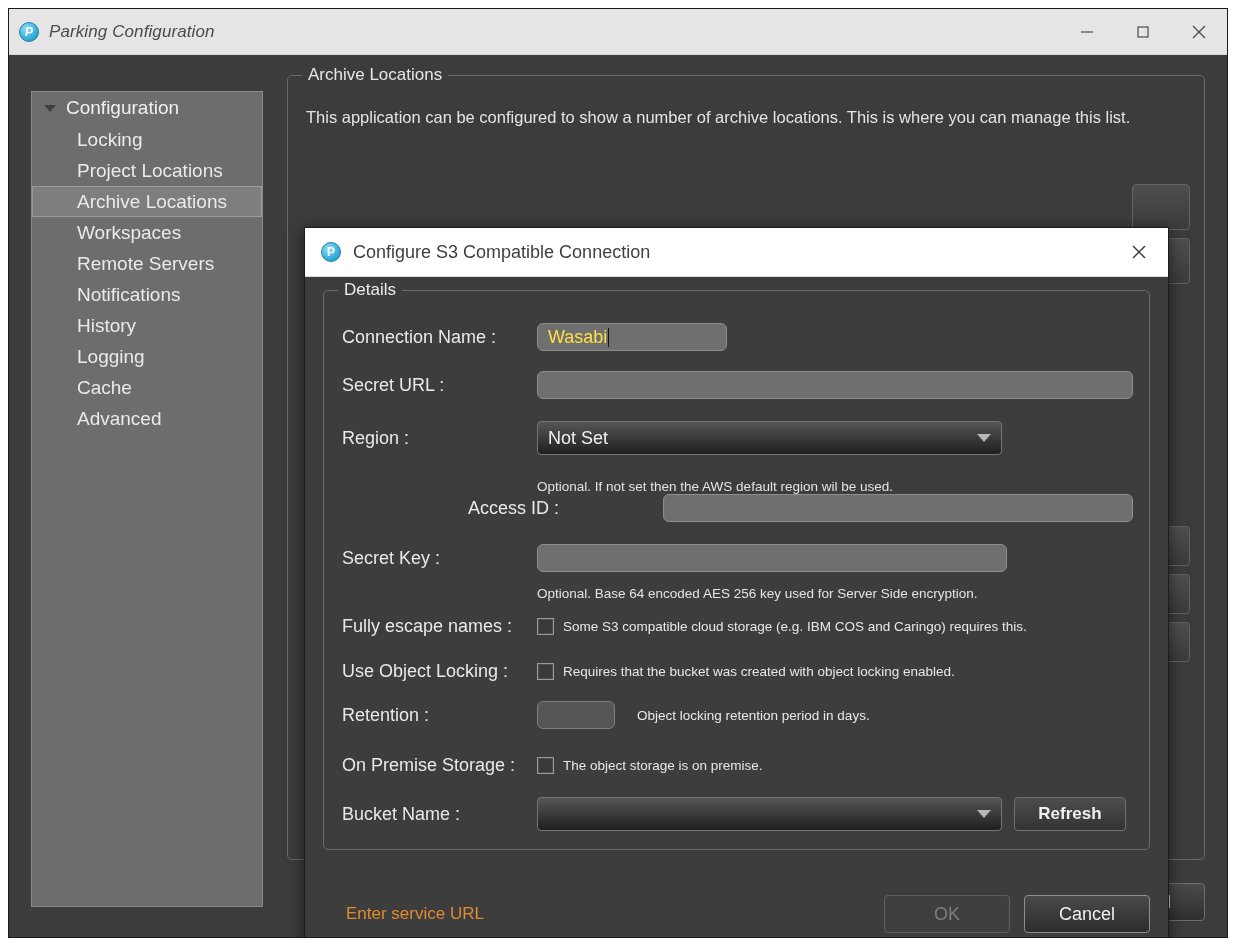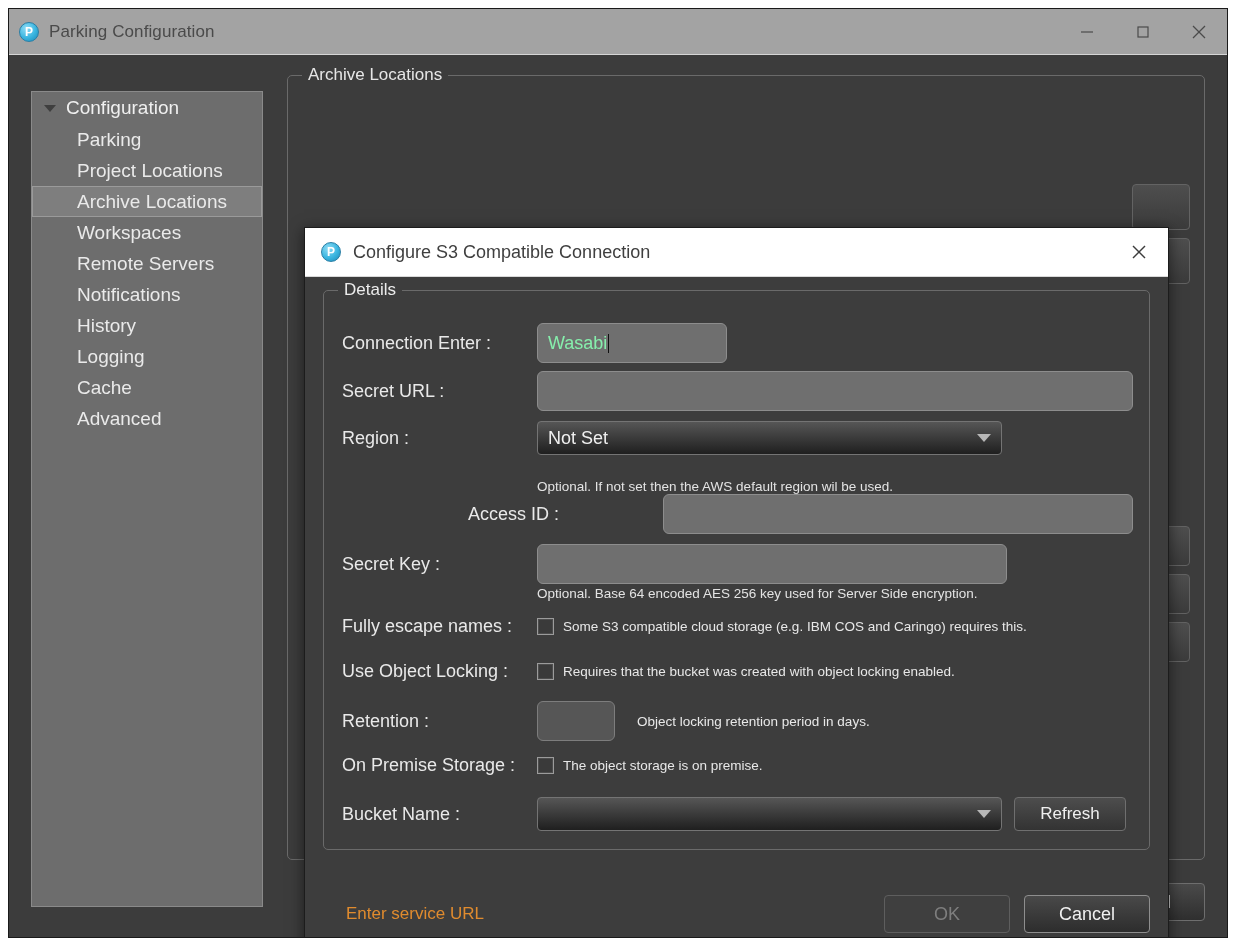--- a/index.html
+++ b/index.html
@@ -15,23 +15,23 @@
     position: absolute; left: 8px; top: 8px;
     width: 1220px; height: 930px;
     background: #3c3c3c;
     border: 1px solid #1a1a1a;
     overflow: hidden;
   }
 
   
   #titlebar {
     position: absolute; left: 0; top: 0; width: 100%; height: 46px;
-    background: #a3a3a3;
+    background: #e5e5e5;
     border-bottom: 1px solid #d6d6d6;
-    display: flex; align-items: center;
+    display: flex; align-items: center; font-style: italic;
   }
   #app-icon {
     width: 20px; height: 20px; margin-left: 10px; border-radius: 50%;
     background: radial-gradient(circle at 35% 30%, #8fdcf5 0%, #39b5e0 55%, #1b87b5 100%);
     border: 1px solid #2a7fa6;
     position: relative; flex: none;
   }
   #app-icon::after {
     content: "P";
     position: absolute; left: 0; top: 0; right: 0; bottom: 0;
@@ -146,23 +146,23 @@
   }
   #details-title {
     position: absolute; left: 14px; top: -11px; padding: 0 6px;
     background: #3d3d3d; font-size: 17px; color: #ececec;
   }
 
   .row { position: absolute; left: 18px; right: 16px; display: flex; align-items: center; }
   .flabel { width: 195px; flex: none; font-size: 18px; color: #e9e9e9; }
 
   .txtfield {
-    height: 40px; background: #6f6f6f; border: 1px solid #8d8d8d; border-radius: 6px;
+    height: 28px; background: #6f6f6f; border: 1px solid #8d8d8d; border-radius: 6px;
     display: flex; align-items: center; padding: 0 10px;
-    font-size: 18px; color: #86efac;
+    font-size: 18px; color: #fde047;
   }
   .caretbar {
     display: inline-block; width: 1px; height: 19px; background: #101010; margin-left: 1px;
   }
   .combo {
     height: 34px; background: linear-gradient(#565656, #1f1f1f);
     border: 1px solid #747474; border-radius: 4px;
     display: flex; align-items: center; padding: 16px 10px;
     font-size: 18px; color: #f0f0f0;
   }
@@ -176,21 +176,21 @@
     width: 17px; height: 17px; flex: none;
     background: #3a3a3a; border: 1px solid #9b9b9b;
     box-shadow: inset 0 0 0 1px #4d4d4d;
   }
   .cbtext { margin-left: 9px; font-size: 13.5px; color: #e8e8e8; }
   .refresh-btn {
     width: 112px; height: 34px; margin-left: 12px;
     background: linear-gradient(#4d4d4d, #333333);
     border: 1px solid #6f6f6f; border-radius: 4px;
     color: #efefef; font-size: 17px;
-    display: flex; align-items: center; justify-content: center;
+    display: flex; align-items: center; justify-content: center; font-weight: bold;
   }
 
   
   #dlg-footer { position: absolute; left: 18px; right: 18px; bottom: 14px; height: 40px; display: flex; align-items: center; }
   #dlg-status { font-size: 17px; color: #e08b2e; margin-left: 23px; }
   #dlg-buttons { margin-left: auto; display: flex; gap: 14px; }
   .dlg-btn {
     width: 126px; height: 38px; border-radius: 4px;
     display: flex; align-items: center; justify-content: center; font-size: 18px;
   }
@@ -230,21 +230,21 @@
   </div>
 
   <div id="content">
 
     <div id="sidebar">
       <div class="tree-root">
         <span class="caret"></span>
         <span>Configuration</span>
       </div>
       <div class="tree-item">
-          <span>Parking</span>
+          <span>Locking</span>
         </div>
       <div class="tree-item">
           <span>Project Locations</span>
         </div>
       <div class="tree-item selected">
           <span>Archive Locations</span>
         </div>
       <div class="tree-item">
           <span>Workspaces</span>
         </div>
@@ -263,20 +263,21 @@
       <div class="tree-item">
           <span>Cache</span>
         </div>
       <div class="tree-item">
           <span>Advanced</span>
         </div>
     </div>
 
     <div id="archive-group">
       <div id="archive-group-title">Archive Locations</div>
+      <div id="archive-desc">This application can be configured to show a number of archive locations. This is where you can manage this list.</div>
 
       <div class="bg-btn" style="top:108px; width:58px; height:46px;">
           <span></span>
         </div>
       <div class="bg-btn" style="top:162px; width:58px; height:46px;">
           <span></span>
         </div>
       <div class="bg-btn" style="top:450px; width:58px; height:40px;">
           <span>...</span>
         </div>
@@ -308,21 +309,21 @@
               <line x1="4" y1="4" x2="16" y2="16" stroke="#3d3d3d" stroke-width="1.4"></line>
               <line x1="16" y1="4" x2="4" y2="16" stroke="#3d3d3d" stroke-width="1.4"></line>
             </svg>
         </div>
       </div>
 
       <div id="details-group">
         <div id="details-title">Details</div>
 
         <div class="row" style="top:32px;">
-          <div class="flabel">Connection Enter :</div>
+          <div class="flabel">Connection Name :</div>
           <div class="txtfield" style="width:190px;">
             <span>Wasabi</span>
               <span class="caretbar"></span>
           </div>
         </div>
 
         <div class="row" style="top:80px;">
           <div class="flabel">Secret URL :</div>
           <div class="txtfield" style="flex:1;">
             <span></span>

